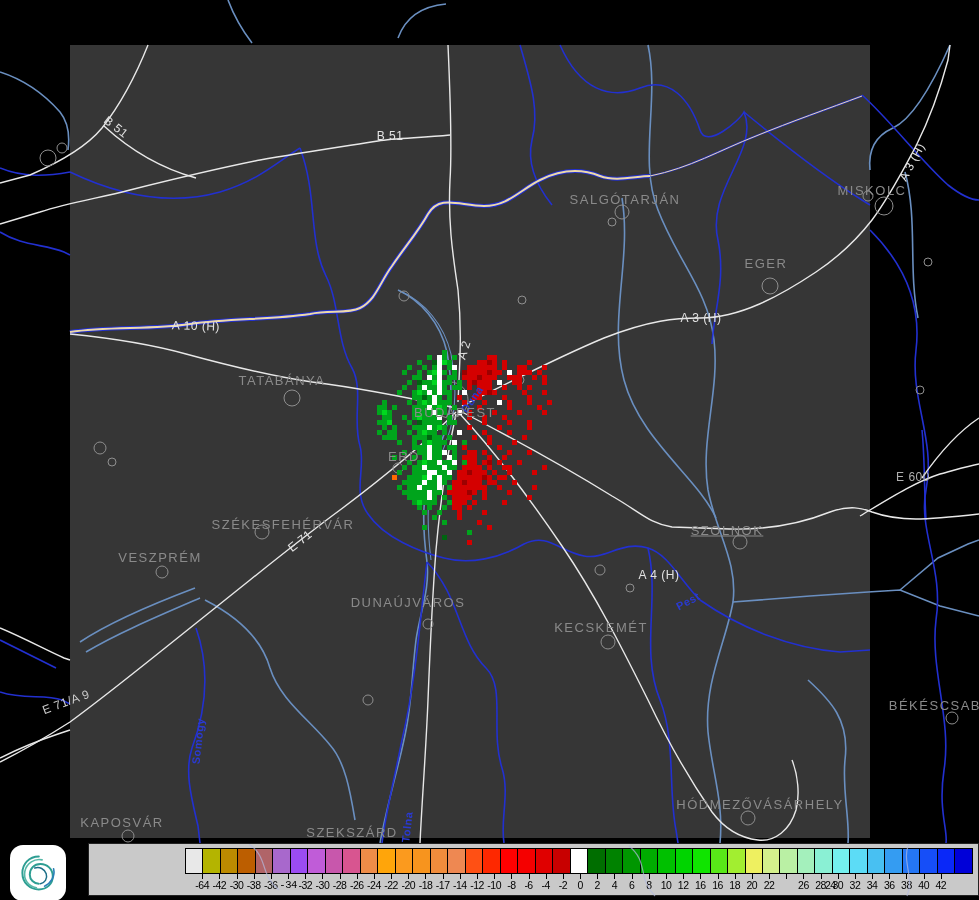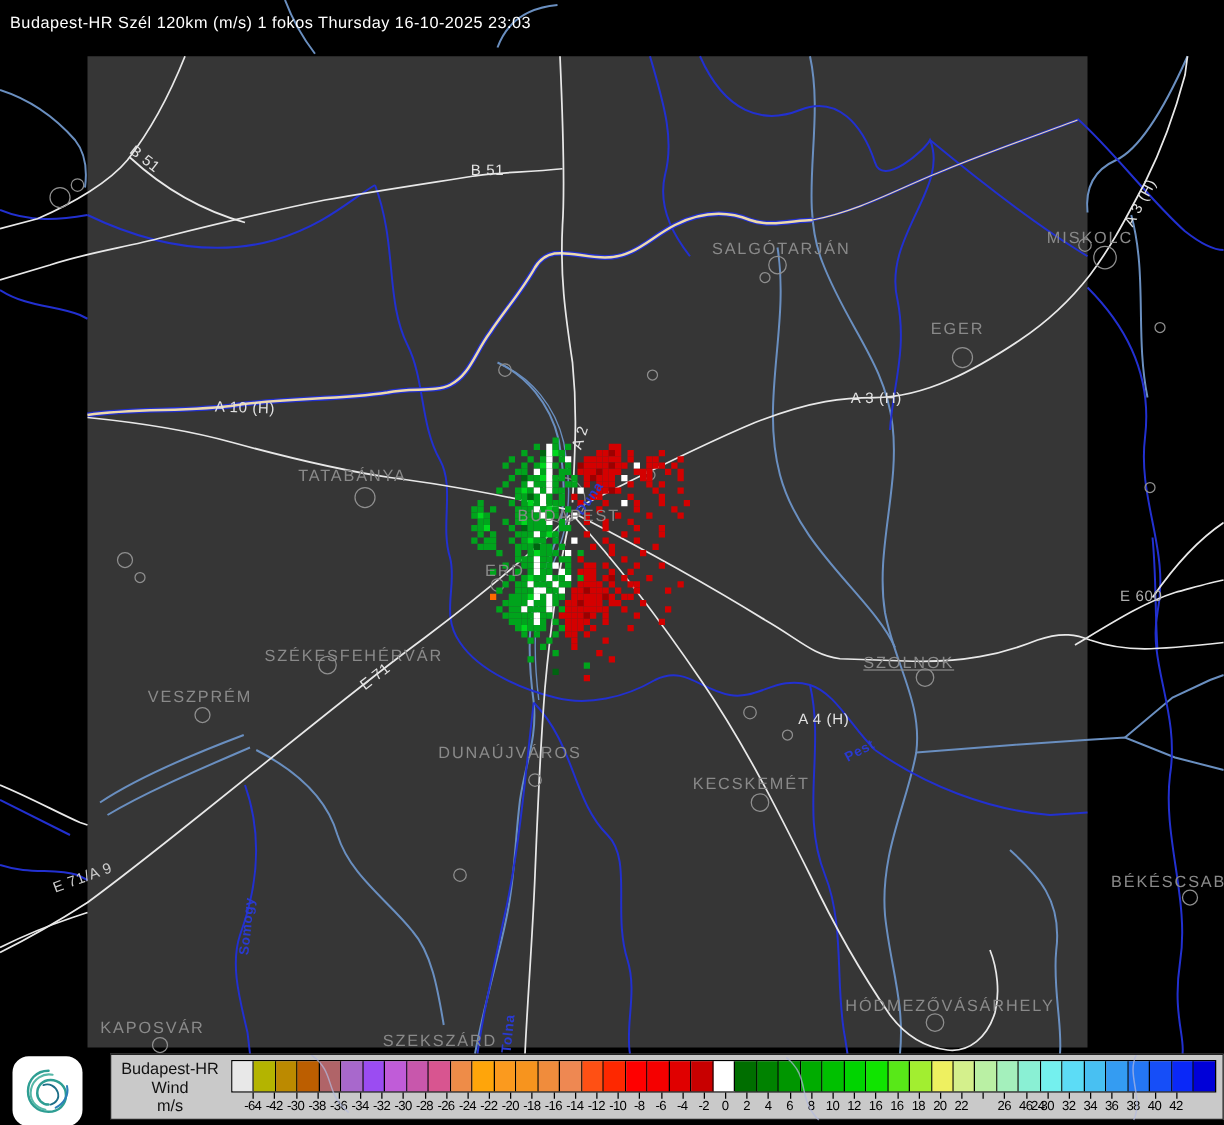--- a/index.html
+++ b/index.html
@@ -587,21 +587,20 @@
         <rect x="442" y="520" width="5" height="5" fill="#00a41c"></rect>
         <rect x="477" y="520" width="5" height="5" fill="#d40000"></rect>
         <rect x="422" y="525" width="5" height="5" fill="#00a41c"></rect>
         <rect x="487" y="525" width="5" height="5" fill="#d40000"></rect>
         <rect x="467" y="530" width="5" height="5" fill="#00a41c"></rect>
         <rect x="442" y="535" width="5" height="5" fill="#006410"></rect>
         <rect x="467" y="540" width="5" height="5" fill="#d40000"></rect>
       </g>
   </svg>
 
-  <div id="title">Budapest-HR Szél 120km (m/s) 1 fokos Thursday 16-10-2025 23:03</div>
   <div id="labels">
       <div class="city" style="left: 625px; top: 199px;">SALGÓTARJÁN</div>
       <div class="city" style="left: 872px; top: 190px;">MISKOLC</div>
       <div class="city" style="left: 766px; top: 263px;">EGER</div>
       <div class="city" style="left: 282px; top: 380px;">TATABÁNYA</div>
       <div class="city" style="left: 455px; top: 412px;">BUDAPEST</div>
       <div class="city" style="left: 404px; top: 456px;">ERD</div>
       <div class="city" style="left: 283px; top: 524px;">SZÉKESFEHÉRVÁR</div>
       <div class="city" style="left: 160px; top: 557px;">VESZPRÉM</div>
       <div class="city" style="left: 408px; top: 602px;">DUNAÚJVÁROS</div>
@@ -633,25 +632,20 @@
     <g fill="none" stroke-linecap="round">
       <path d="M29 8 C17 8 9 17 9 28 C9 40 18 48 29 48 C39 48 46 41 46 32 C46 23 39 17 31 17 C23 17 18 23 18 30 C18 36 23 41 29 41" stroke="#2e9e93" stroke-width="2.4"></path>
       <path d="M33 12 C24 10 14 16 12 26 C10 36 16 44 26 46" stroke="#57b8a8" stroke-width="2"></path>
       <path d="M36 44 C44 40 49 32 47 23" stroke="#2b7fb8" stroke-width="2"></path>
       <path d="M24 22 C30 20 36 23 38 29 C40 35 36 40 31 41" stroke="#1d6f88" stroke-width="1.8"></path>
     </g>
   </svg>
 </div>
 
 <div id="legend">
-  <div id="legend-label">
-    <span>Budapest-HR</span>
-    <span>Wind</span>
-    <span>m/s</span>
-  </div>
   <div id="legend-bar">
       <div class="lg-cell" style="background: rgb(232, 232, 232);"></div>
       <div class="lg-cell" style="background: rgb(180, 180, 0);"></div>
       <div class="lg-cell" style="background: rgb(188, 138, 0);"></div>
       <div class="lg-cell" style="background: rgb(188, 94, 0);"></div>
       <div class="lg-cell" style="background: rgb(176, 100, 104);"></div>
       <div class="lg-cell" style="background: rgb(168, 104, 204);"></div>
       <div class="lg-cell" style="background: rgb(155, 76, 242);"></div>
       <div class="lg-cell" style="background: rgb(192, 92, 216);"></div>
       <div class="lg-cell" style="background: rgb(200, 87, 172);"></div>
@@ -697,39 +691,39 @@
       <div class="lg-ticklabel" style="left: 2.22222%;">-64</div>
       <div class="lg-tick" style="left: 4.44444%;"></div>
       <div class="lg-ticklabel" style="left: 4.44444%;">-42</div>
       <div class="lg-tick" style="left: 6.66667%;"></div>
       <div class="lg-ticklabel" style="left: 6.66667%;">-30</div>
       <div class="lg-tick" style="left: 8.88889%;"></div>
       <div class="lg-ticklabel" style="left: 8.88889%;">-38</div>
       <div class="lg-tick" style="left: 11.1111%;"></div>
       <div class="lg-ticklabel" style="left: 11.1111%;">-36</div>
       <div class="lg-tick" style="left: 13.3333%;"></div>
-      <div class="lg-ticklabel" style="left: 13.3333%;">-34</div>
+      <div class="lg-ticklabel" style="left: 13.3333%; font-family: Liberation Mono, monospace;">-34</div>
       <div class="lg-tick" style="left: 15.5556%;"></div>
       <div class="lg-ticklabel" style="left: 15.5556%;">-32</div>
       <div class="lg-tick" style="left: 17.7778%;"></div>
       <div class="lg-ticklabel" style="left: 17.7778%;">-30</div>
       <div class="lg-tick" style="left: 20%;"></div>
       <div class="lg-ticklabel" style="left: 20%;">-28</div>
       <div class="lg-tick" style="left: 22.2222%;"></div>
       <div class="lg-ticklabel" style="left: 22.2222%;">-26</div>
       <div class="lg-tick" style="left: 24.4444%;"></div>
       <div class="lg-ticklabel" style="left: 24.4444%;">-24</div>
       <div class="lg-tick" style="left: 26.6667%;"></div>
       <div class="lg-ticklabel" style="left: 26.6667%;">-22</div>
       <div class="lg-tick" style="left: 28.8889%;"></div>
       <div class="lg-ticklabel" style="left: 28.8889%;">-20</div>
       <div class="lg-tick" style="left: 31.1111%;"></div>
       <div class="lg-ticklabel" style="left: 31.1111%;">-18</div>
       <div class="lg-tick" style="left: 33.3333%;"></div>
-      <div class="lg-ticklabel" style="left: 33.3333%;">-16</div>
+      <div class="lg-ticklabel" style="left: 33.3333%;">-17</div>
       <div class="lg-tick" style="left: 35.5556%;"></div>
       <div class="lg-ticklabel" style="left: 35.5556%;">-14</div>
       <div class="lg-tick" style="left: 37.7778%;"></div>
       <div class="lg-ticklabel" style="left: 37.7778%;">-12</div>
       <div class="lg-tick" style="left: 40%;"></div>
       <div class="lg-ticklabel" style="left: 40%;">-10</div>
       <div class="lg-tick" style="left: 42.2222%;"></div>
       <div class="lg-ticklabel" style="left: 42.2222%;">-8</div>
       <div class="lg-tick" style="left: 44.4444%;"></div>
       <div class="lg-ticklabel" style="left: 44.4444%;">-6</div>
@@ -759,21 +753,21 @@
       <div class="lg-ticklabel" style="left: 71.1111%;">18</div>
       <div class="lg-tick" style="left: 73.3333%;"></div>
       <div class="lg-ticklabel" style="left: 73.3333%;">20</div>
       <div class="lg-tick" style="left: 75.5556%;"></div>
       <div class="lg-ticklabel" style="left: 75.5556%;">22</div>
       <div class="lg-tick" style="left: 77.7778%;"></div>
       <div class="lg-ticklabel" style="left: 77.7778%; margin-left: 44px;">24</div>
       <div class="lg-tick" style="left: 80%;"></div>
       <div class="lg-ticklabel" style="left: 80%;">26</div>
       <div class="lg-tick" style="left: 82.2222%;"></div>
-      <div class="lg-ticklabel" style="left: 82.2222%;">46</div>
+      <div class="lg-ticklabel" style="left: 82.2222%;">28</div>
       <div class="lg-tick" style="left: 84.4444%;"></div>
       <div class="lg-ticklabel" style="left: 84.4444%;">30</div>
       <div class="lg-tick" style="left: 86.6667%;"></div>
       <div class="lg-ticklabel" style="left: 86.6667%;">32</div>
       <div class="lg-tick" style="left: 88.8889%;"></div>
       <div class="lg-ticklabel" style="left: 88.8889%;">34</div>
       <div class="lg-tick" style="left: 91.1111%;"></div>
       <div class="lg-ticklabel" style="left: 91.1111%;">36</div>
       <div class="lg-tick" style="left: 93.3333%;"></div>
       <div class="lg-ticklabel" style="left: 93.3333%;">38</div>

